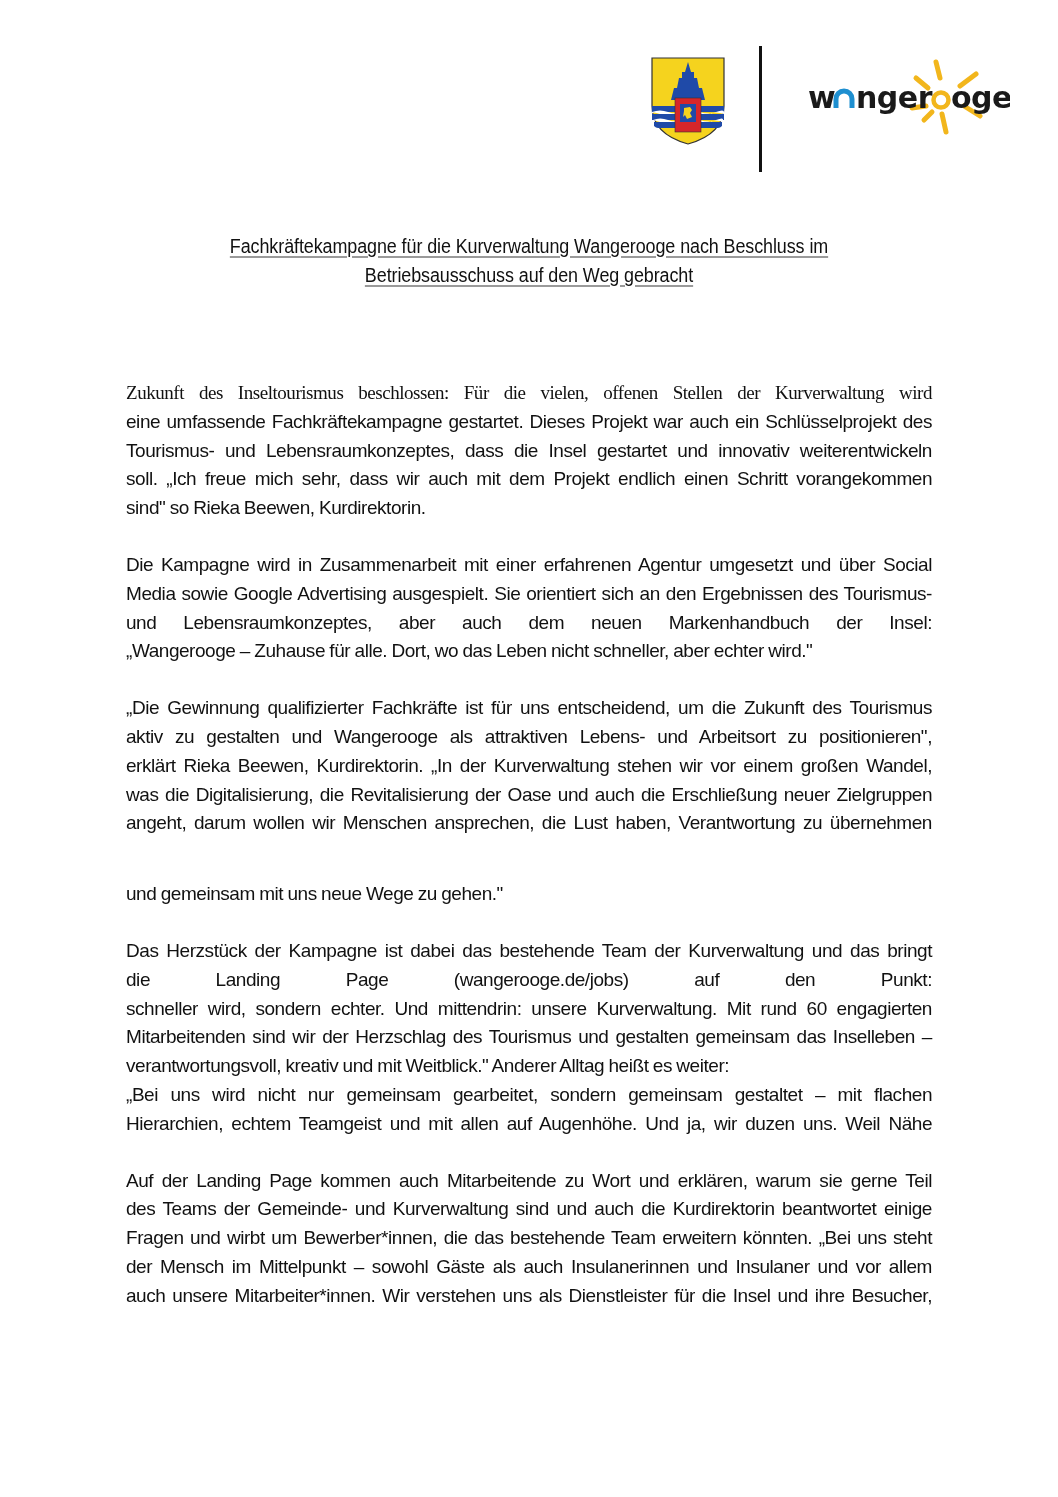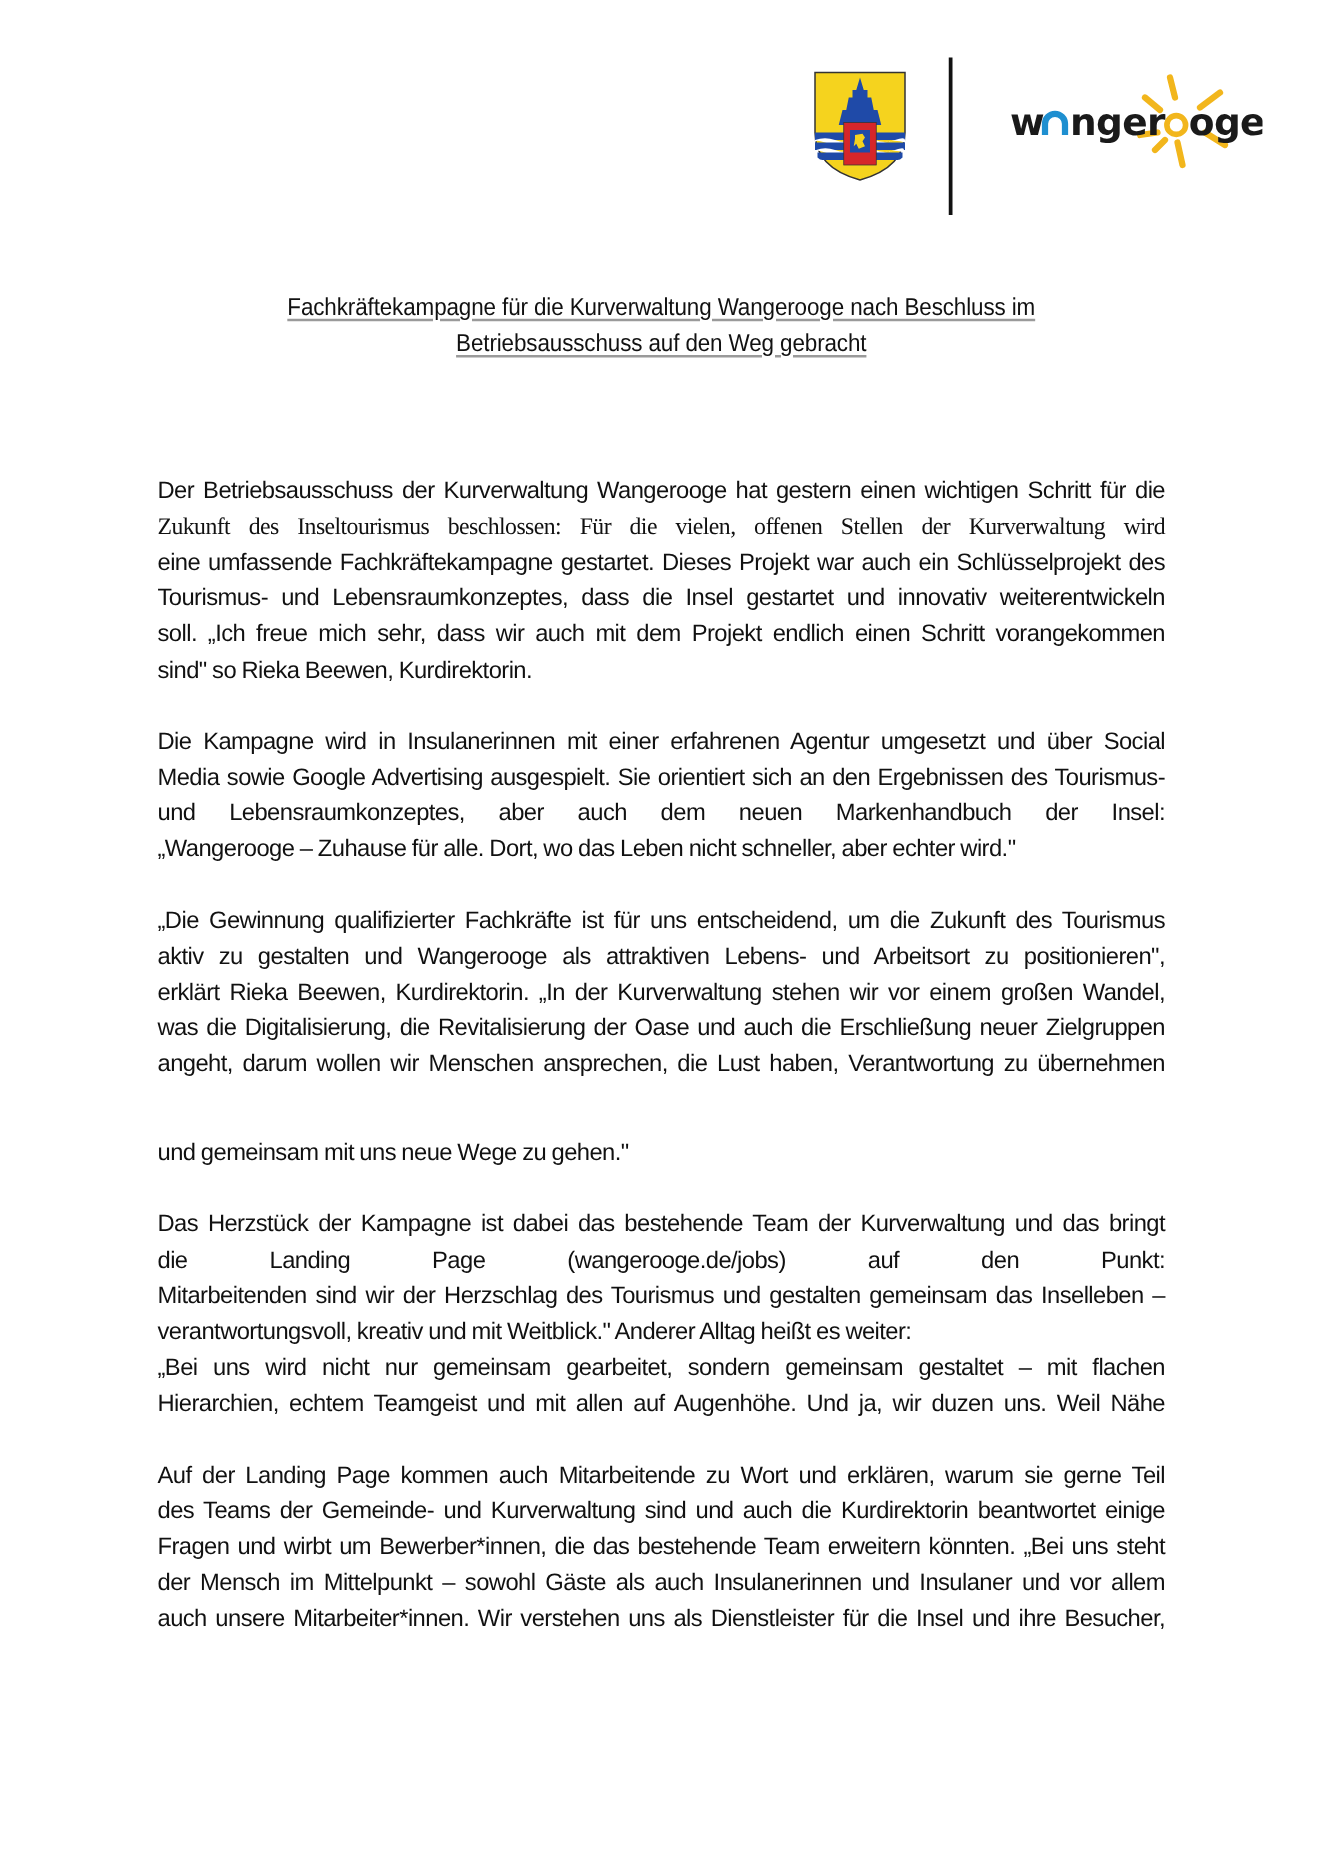--- a/index.html
+++ b/index.html
@@ -122,44 +122,44 @@
   </svg>
 </div>
 
 <div class="title">
   <span>Fachkräftekampagne für die Kurverwaltung Wangerooge nach Beschluss im</span><br>
   <span>Betriebsausschuss auf den Weg gebracht</span>
 </div>
 
 <div class="body-text">
   <p class="para">
-    <span class="line" style="display: block;">Der Betriebsausschuss der Kurverwaltung Wangerooge hat gestern einen wichtigen Schritt für die</span>
     <span class="line" style="display: block; font-family: Liberation Serif, serif;">Zukunft des Inseltourismus beschlossen: Für die vielen, offenen Stellen der Kurverwaltung wird</span>
     <span class="line" style="display: block;">eine umfassende Fachkräftekampagne gestartet. Dieses Projekt war auch ein Schlüsselprojekt des</span>
     <span class="line" style="display: block;">Tourismus- und Lebensraumkonzeptes, dass die Insel gestartet und innovativ weiterentwickeln</span>
     <span class="line" style="display: block;">soll. „Ich freue mich sehr, dass wir auch mit dem Projekt endlich einen Schritt vorangekommen</span>
     <span class="line last" style="display: block;">sind" so Rieka Beewen, Kurdirektorin.</span>
   </p>
   <p class="para">
-    <span class="line" style="display: block;">Die Kampagne wird in Insulanerinnen mit einer erfahrenen Agentur umgesetzt und über Social</span>
+    <span class="line" style="display: block;">Die Kampagne wird in Zusammenarbeit mit einer erfahrenen Agentur umgesetzt und über Social</span>
     <span class="line" style="display: block;">Media sowie Google Advertising ausgespielt. Sie orientiert sich an den Ergebnissen des Tourismus-</span>
     <span class="line" style="display: block;">und Lebensraumkonzeptes, aber auch dem neuen Markenhandbuch der Insel:</span>
     <span class="line last" style="display: block;">„Wangerooge – Zuhause für alle. Dort, wo das Leben nicht schneller, aber echter wird."</span>
   </p>
   <p class="para">
     <span class="line" style="display: block;">„Die Gewinnung qualifizierter Fachkräfte ist für uns entscheidend, um die Zukunft des Tourismus</span>
     <span class="line" style="display: block;">aktiv zu gestalten und Wangerooge als attraktiven Lebens- und Arbeitsort zu positionieren",</span>
     <span class="line" style="display: block;">erklärt Rieka Beewen, Kurdirektorin. „In der Kurverwaltung stehen wir vor einem großen Wandel,</span>
     <span class="line" style="display: block;">was die Digitalisierung, die Revitalisierung der Oase und auch die Erschließung neuer Zielgruppen</span>
     <span class="line" style="display: block;">angeht, darum wollen wir Menschen ansprechen, die Lust haben, Verantwortung zu übernehmen</span>
     <span class="line last" style="display: block; margin-top: 42px;">und gemeinsam mit uns neue Wege zu gehen."</span>
   </p>
   <p class="para">
     <span class="line" style="display: block;">Das Herzstück der Kampagne ist dabei das bestehende Team der Kurverwaltung und das bringt</span>
     <span class="line" style="display: block;">die Landing Page (wangerooge.de/jobs) auf den Punkt:</span>
+    <span class="line" style="display: block;">schneller wird, sondern echter. Und mittendrin: unsere Kurverwaltung. Mit rund 60 engagierten</span>
     <span class="line" style="display: block;">Mitarbeitenden sind wir der Herzschlag des Tourismus und gestalten gemeinsam das Inselleben –</span>
     <span class="line last" style="display: block;">verantwortungsvoll, kreativ und mit Weitblick." Anderer Alltag heißt es weiter:</span>
     <span class="line" style="display: block;">„Bei uns wird nicht nur gemeinsam gearbeitet, sondern gemeinsam gestaltet – mit flachen</span>
     <span class="line" style="display: block;">Hierarchien, echtem Teamgeist und mit allen auf Augenhöhe. Und ja, wir duzen uns. Weil Nähe</span>
   </p>
   <p class="para">
     <span class="line" style="display: block;">Auf der Landing Page kommen auch Mitarbeitende zu Wort und erklären, warum sie gerne Teil</span>
     <span class="line" style="display: block;">des Teams der Gemeinde- und Kurverwaltung sind und auch die Kurdirektorin beantwortet einige</span>
     <span class="line" style="display: block;">Fragen und wirbt um Bewerber*innen, die das bestehende Team erweitern könnten. „Bei uns steht</span>
     <span class="line" style="display: block;">der Mensch im Mittelpunkt – sowohl Gäste als auch Insulanerinnen und Insulaner und vor allem</span>

